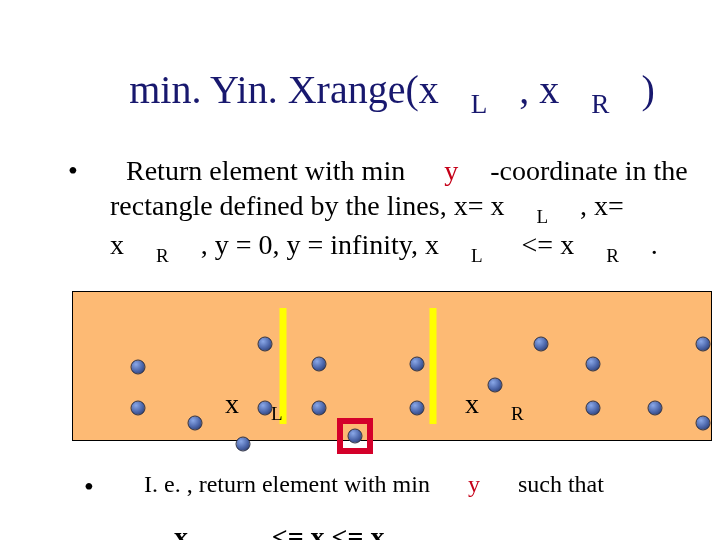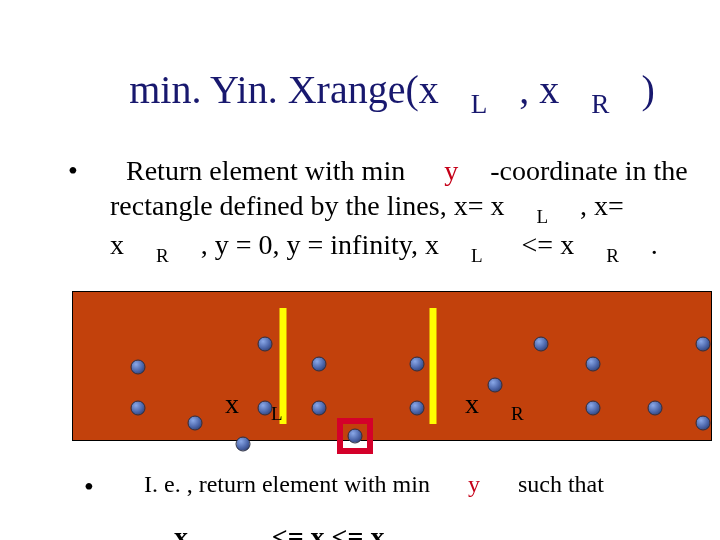--- a/index.html
+++ b/index.html
@@ -50,21 +50,21 @@
     padding: 4px 30px 8px 110px;
     font-weight: bold;
   }
   .y-red { color: #c50018; }
   .sub { font-size: 0.68em; vertical-align: sub; position: relative; top: 0.05em; }
   .diagram {
     position: relative;
     width: 640px;
     height: 150px;
     margin: 4px 0 4px 40px;
-    background: #c2410c;
+    background: #fdba74;
     border: 1px solid #000;
   }
   .dot {
     position: absolute;
     width: 15px; height: 15px;
     border-radius: 50%;
     background: radial-gradient(circle at 35% 30%, #8aa8e8 0%, #4a64a8 55%, #24305a 100%);
     border: 1px solid #2a2f44;
     transform: translate(-50%, -50%);
   }

